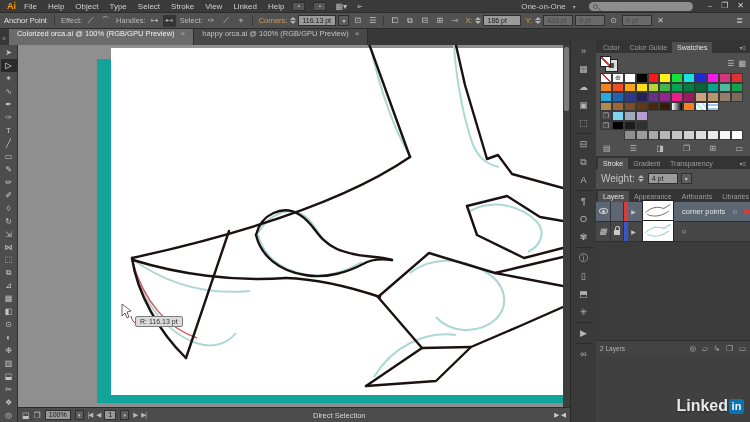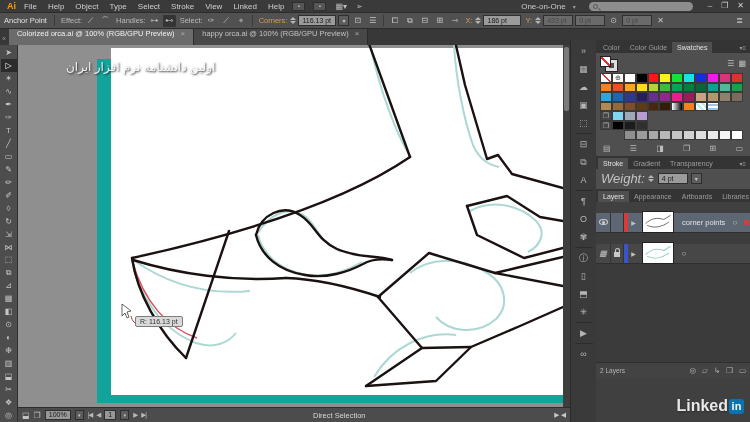--- a/index.html
+++ b/index.html
@@ -92,24 +92,24 @@
   .sw.none{background:#fff;background-image:linear-gradient(45deg,transparent 46%,#d33 46%,#d33 58%,transparent 58%);}
   .sw.reg{background:#fff;color:#444;font-size:7px;line-height:8px;text-align:center;}
   .sw.grad{background:linear-gradient(to right,#fff,#000);}
   .sw.p1{background:repeating-linear-gradient(45deg,#bdf0ef 0 2px,#ffffff 2px 4px);}
   .sw.p2{background:repeating-linear-gradient(0deg,#9fc4e8 0 2px,#fff 2px 4px),#dde9f6;}
   .sw.folder{background:#454545;color:#b5b5b5;font-size:7px;line-height:8px;text-align:center;border-color:#3a3a3a;}
   .sw.empty{background:transparent;border-color:transparent;}
   .sw-buttons{height:14px;display:flex;align-items:center;justify-content:space-between;padding:0 3px;margin-top:2px;}
   .sw-buttons span{color:#bdbdbd;font-size:8px;}
   .stroke-body{background:#4f4f4f;height:20px;display:flex;align-items:center;gap:3px;padding:0 5px;}
-  .stroke-label{font-size:13px;color:#c3c3c3;font-style:italic;}
+  .stroke-label{font-size:10px;color:#c3c3c3;}
   
   .layer-rows{background:#3d3d3d;}
-  .layer-row{height:20px;display:flex;align-items:stretch;background:#474747;border-bottom:1px solid #2f2f2f;margin-top:11px;}
+  .layer-row{height:20px;display:flex;align-items:stretch;background:#474747;border-bottom:1px solid #2f2f2f;}
   .layer-row.selected{background:#5d6673;}
   .l-eye{width:15px;display:flex;align-items:center;justify-content:center;border-right:1px solid #333;}
   .css-eye{width:9px;height:6px;border:1px solid #d2d2d2;border-radius:50%;position:relative;}
   .css-eye::after{content:'';position:absolute;left:2.5px;top:1px;width:3px;height:3px;background:#d2d2d2;border-radius:50%;}
   .tpl-eye{color:#c9c9c9;font-size:8px;}
   .l-lock{width:13px;display:flex;align-items:center;justify-content:center;border-right:1px solid #333;}
   .padlock{width:6px;height:5px;background:#c9c9c9;position:relative;margin-top:2px;}
   .padlock::before{content:'';position:absolute;top:-4px;left:0.5px;width:3.5px;height:3px;
     border:1px solid #c9c9c9;border-bottom:none;border-radius:2.5px 2.5px 0 0;}
   .l-color{width:4px;}
@@ -565,19 +565,18 @@
     <span class="sb-field">
       <span>1</span>
     </span>
     <span class="sb-dd">▾</span>
     <span class="sb-nav">▶</span>
     <span class="sb-nav">▶|</span>
     <span class="sb-tool">Direct Selection</span>
     <span class="sb-split">▶ ◀</span>
   </div>
 
-  <div class="wm2" dir="rtl">اولین دانشنامه نرم افزار ایران</div>
   <div class="linkedin">
     <span class="li-word">Linked</span>
     <span class="li-badge">in</span>
   </div>
 
 </div>
 
 </body></html>

